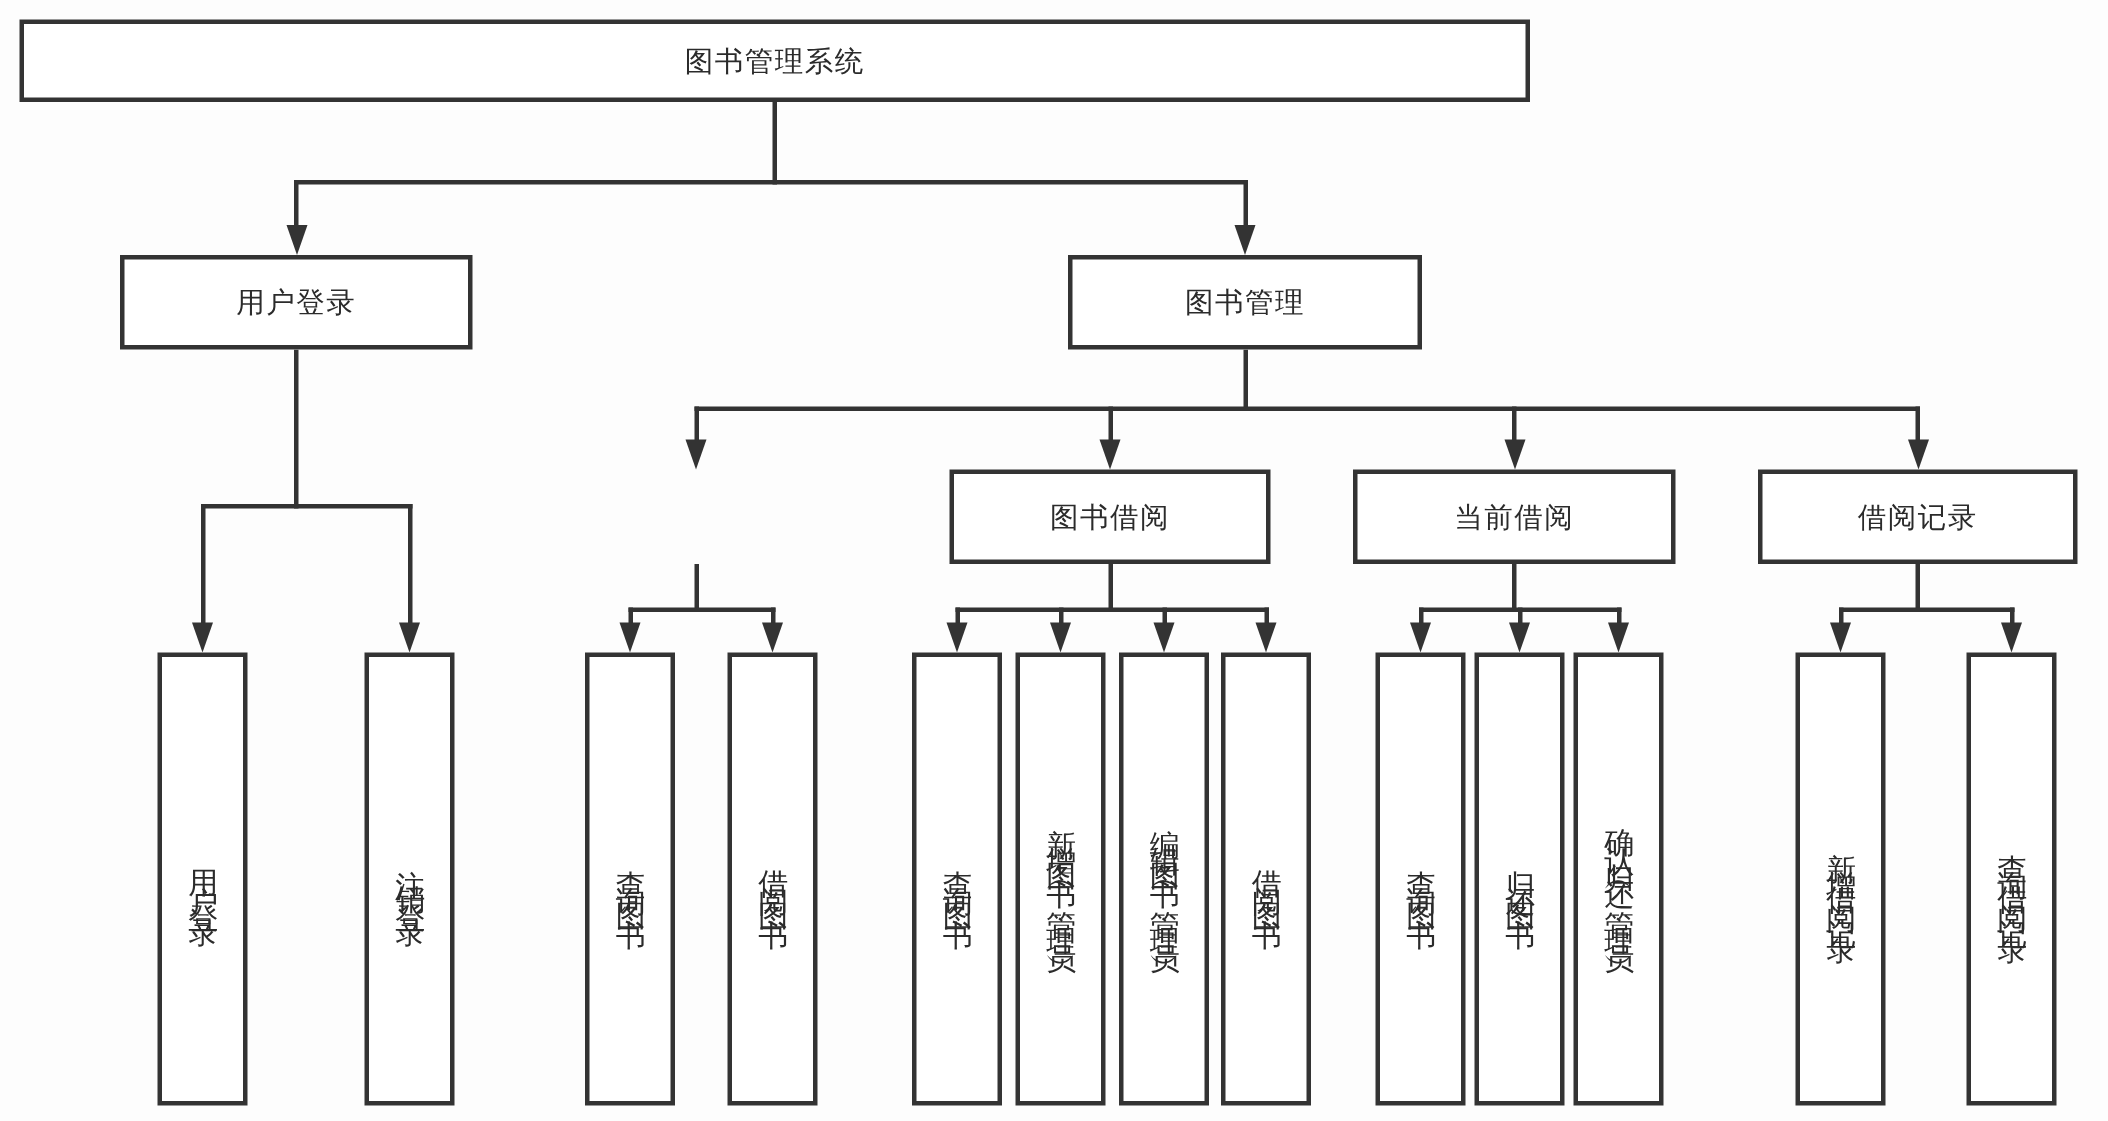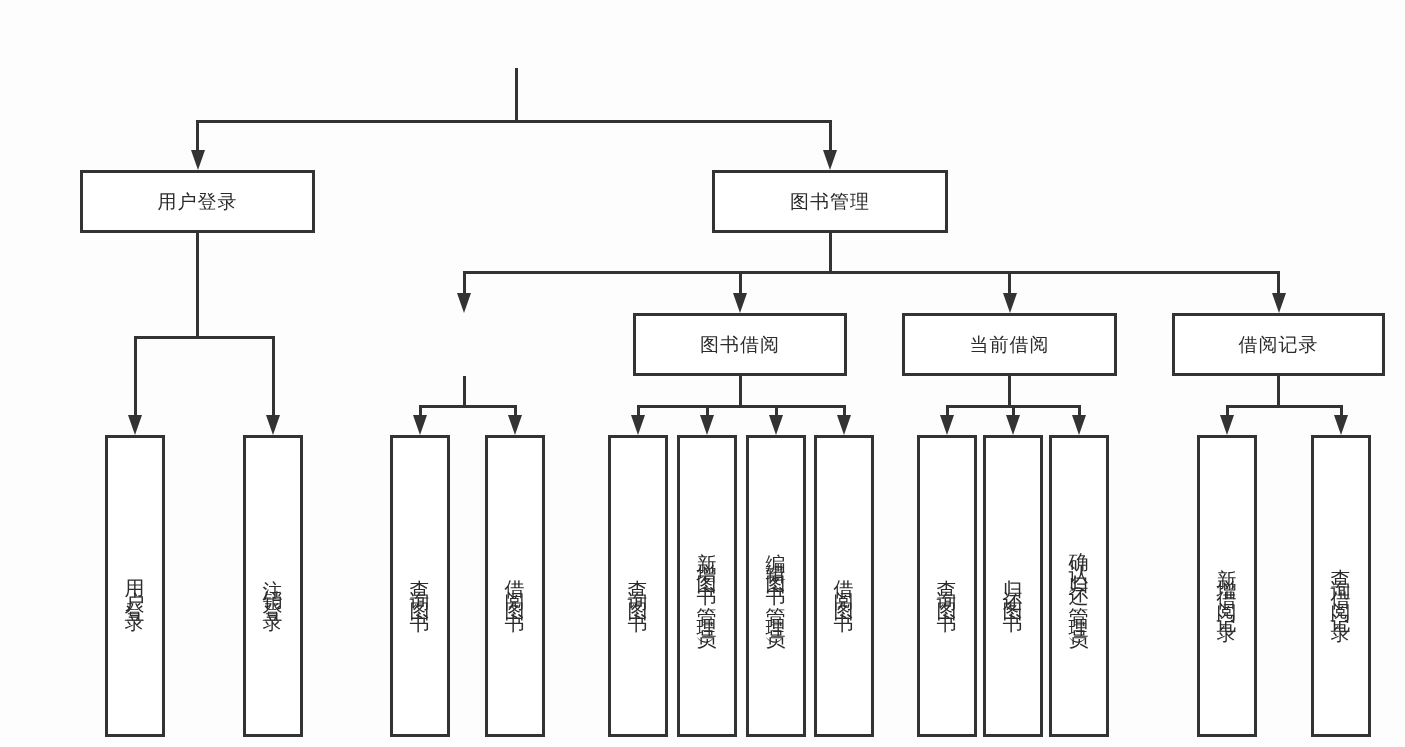--- a/index.html
+++ b/index.html
@@ -60,20 +60,23 @@
     color: #b3b7bd;
     letter-spacing: 1px;
     z-index: 5;
     pointer-events: none;
   }
 </style>
 </head>
 <body>
 
 <div id="stage">
+<div class="node" style="left: 13px; top: 13px; width: 1007px; height: 55px;">
+      <span class="lbl">图书管理系统</span>
+    </div>
     <div class="node" style="left: 80px; top: 170px; width: 235px; height: 63px;">
       <span class="lbl">用户登录</span>
     </div>
     <div class="node" style="left: 712px; top: 170px; width: 236px; height: 63px;">
       <span class="lbl">图书管理</span>
     </div>
     <div class="node" style="left: 633px; top: 313px; width: 214px; height: 63px;">
       <span class="lbl">图书借阅</span>
     </div>
     <div class="node" style="left: 902px; top: 313px; width: 215px; height: 63px;">

